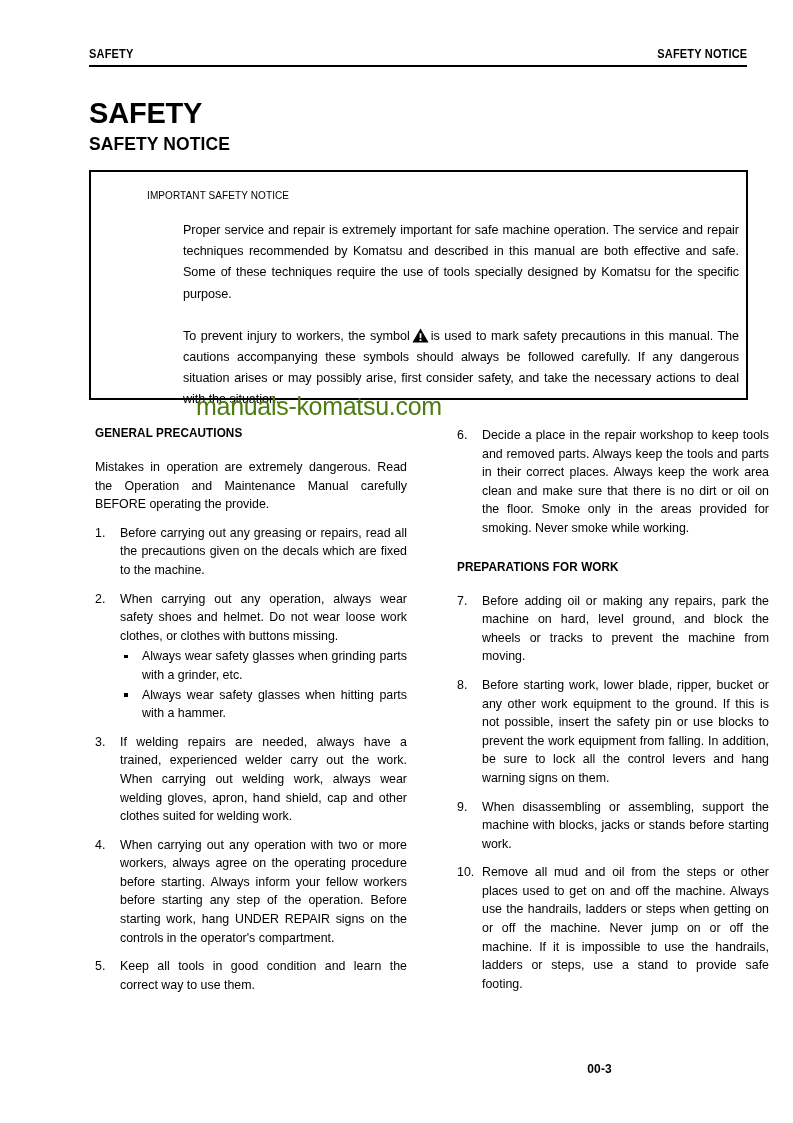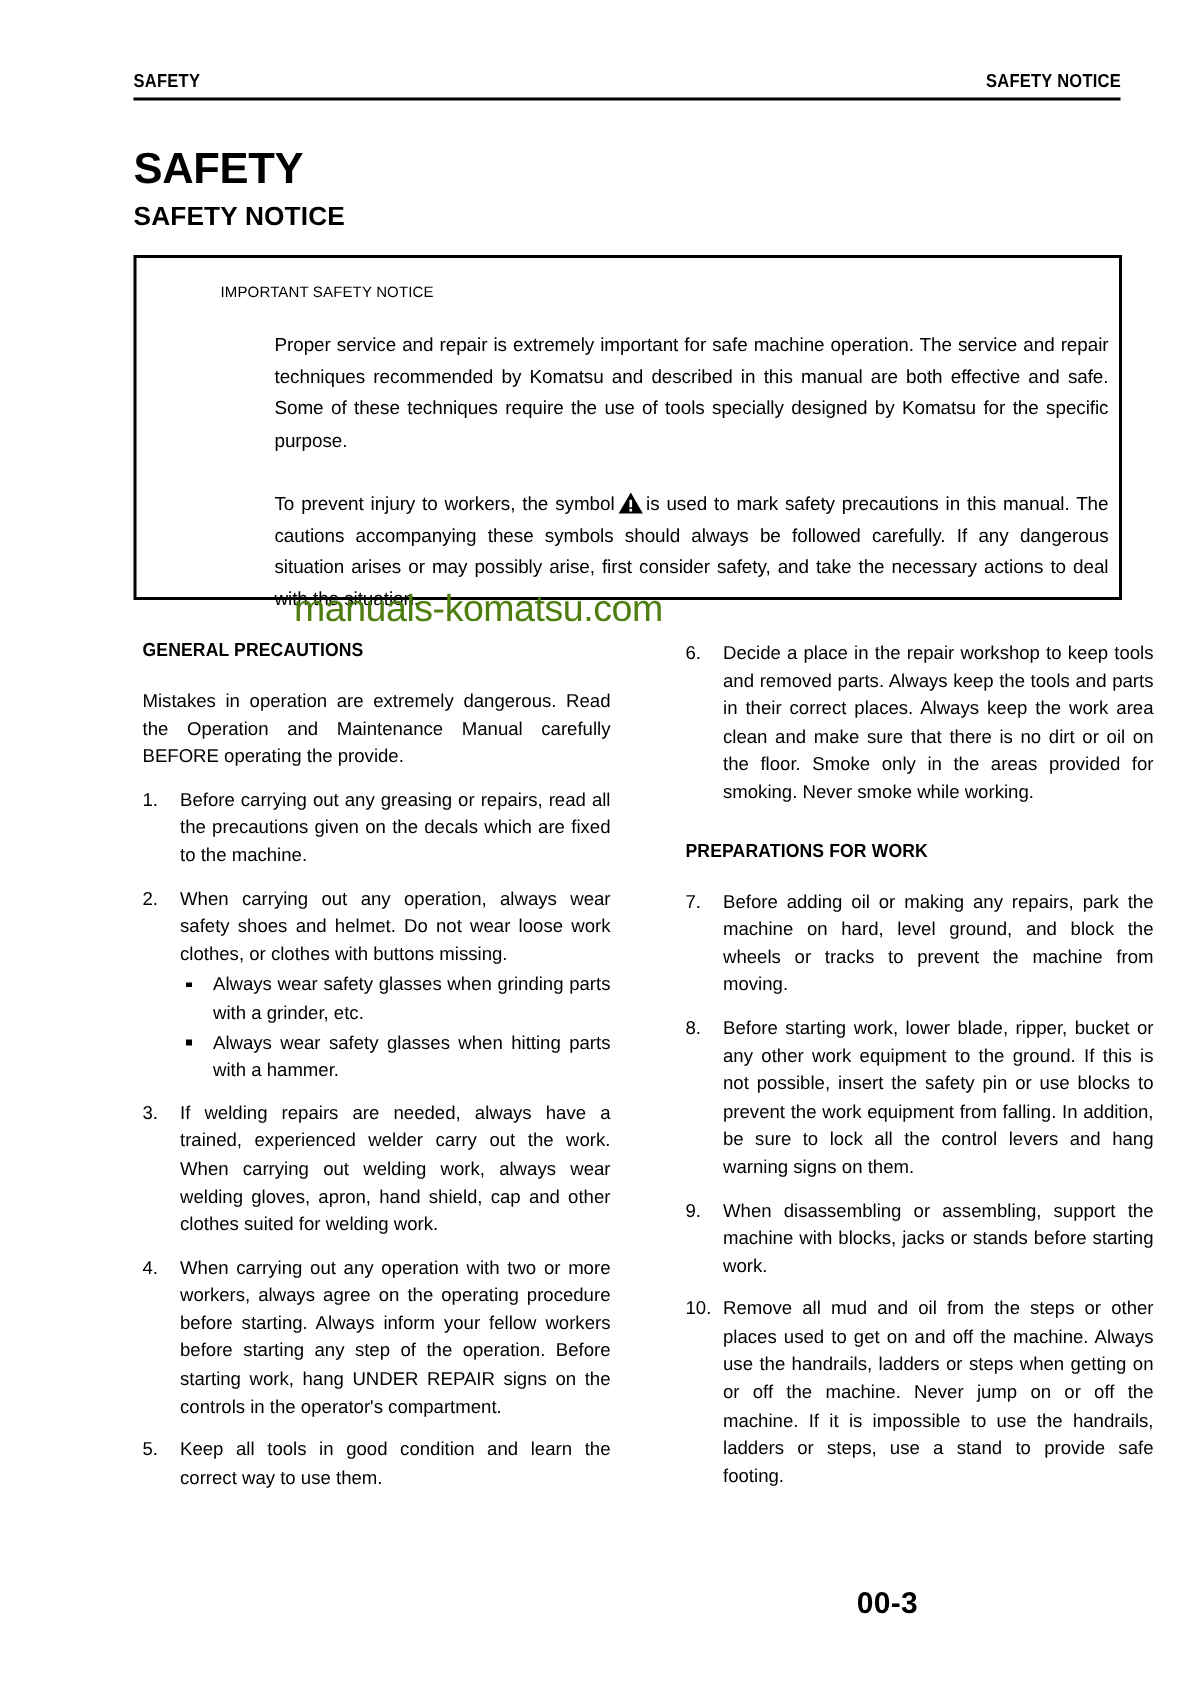--- a/index.html
+++ b/index.html
@@ -200,21 +200,21 @@
     height: 3.5px;
     background: #000;
   }
   .sub-wrap { margin-top: 2px; margin-bottom: 8px; }
 
   
   .pagenum {
     position: absolute;
     right: 46px;
     top: 1060px;
-    font-size: 20px;
+    font-size: 12px;
     font-weight: bold;
     line-height: 19px;
     letter-spacing: 0.2px;
   }
 </style>
 </head>
 <body>
 
 <div class="page">
 

